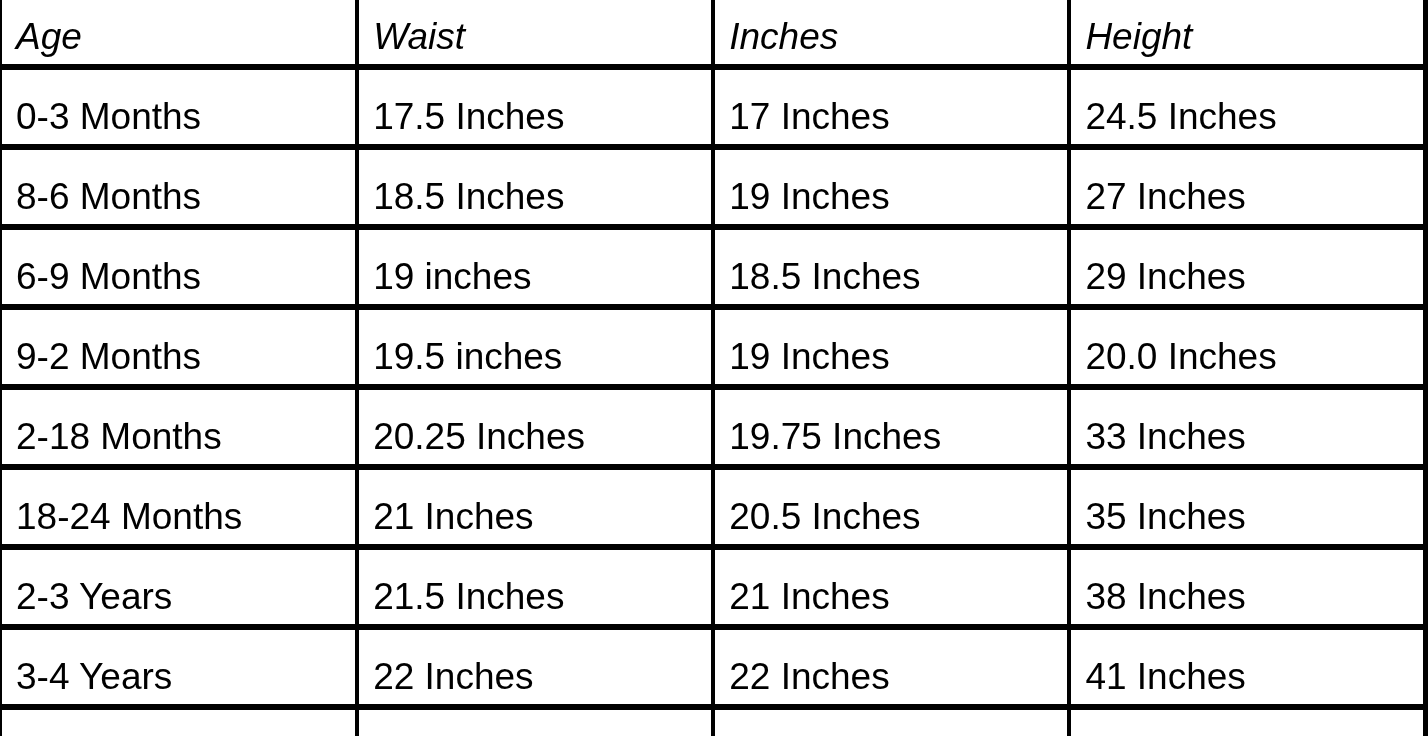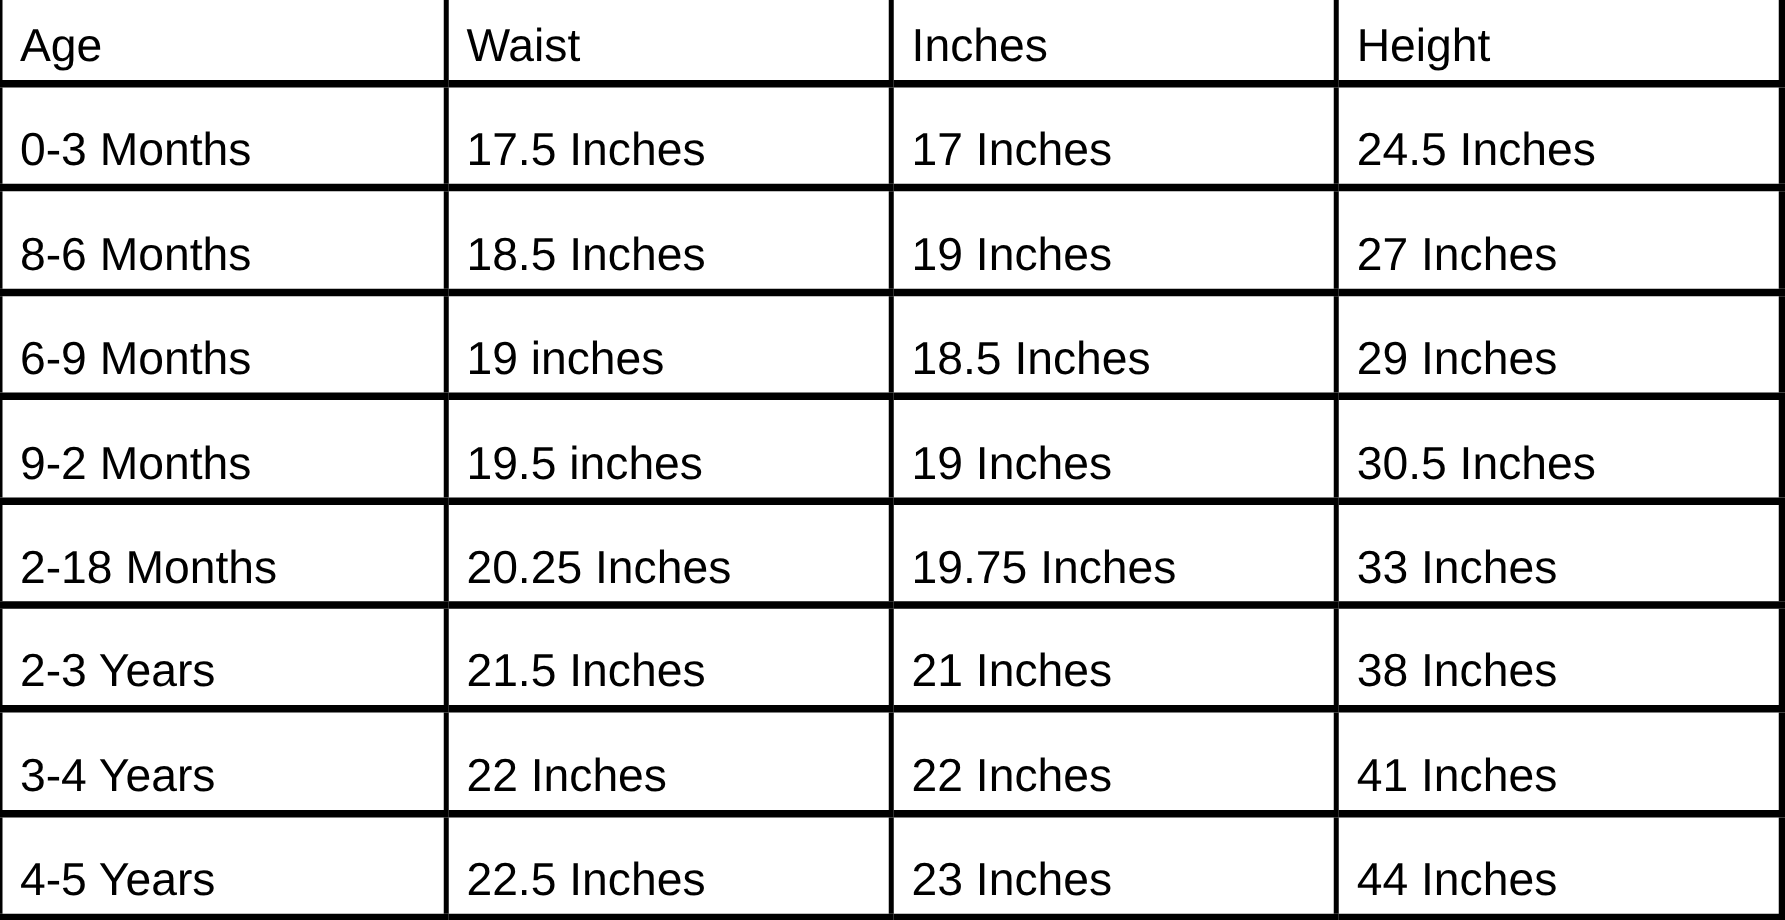--- a/index.html
+++ b/index.html
@@ -30,21 +30,21 @@
     border-top-width: 6px;
     border-bottom-width: 6px;
     text-align: left;
     vertical-align: bottom;
     font-weight: normal;
     padding: 0 6px 6px 14px;
     white-space: nowrap;
     overflow: hidden;
   }
   
-  table.size-chart thead th { border-top: 0; height: 58px; }
+  table.size-chart thead th { border-top: 0; height: 58px; font-style: italic; }
   table.size-chart tbody td { height: 68px; }
   
   table.size-chart tr > *:first-child { border-left-width: 2px; }
   table.size-chart tr > *:last-child { border-right-width: 5px; }
   table.size-chart tbody tr:last-child td { border-bottom-width: 5px; }
 </style>
 </head>
 <body>
 
 <div class="chart-wrap">
@@ -79,27 +79,33 @@
       <tr>
         <td>6-9 Months</td>
         <td>19 inches</td>
         <td>18.5 Inches</td>
         <td>29 Inches</td>
       </tr>
       <tr>
         <td>9-2 Months</td>
         <td>19.5 inches</td>
         <td>19 Inches</td>
-        <td>30.5 Inches</td>
+        <td>20.0 Inches</td>
       </tr>
       <tr>
         <td>2-18 Months</td>
         <td>20.25 Inches</td>
         <td>19.75 Inches</td>
         <td>33 Inches</td>
+      </tr>
+      <tr>
+        <td>18-24 Months</td>
+        <td>21 Inches</td>
+        <td>20.5 Inches</td>
+        <td>35 Inches</td>
       </tr>
       <tr>
         <td>2-3 Years</td>
         <td>21.5 Inches</td>
         <td>21 Inches</td>
         <td>38 Inches</td>
       </tr>
       <tr>
         <td>3-4 Years</td>
         <td>22 Inches</td>

